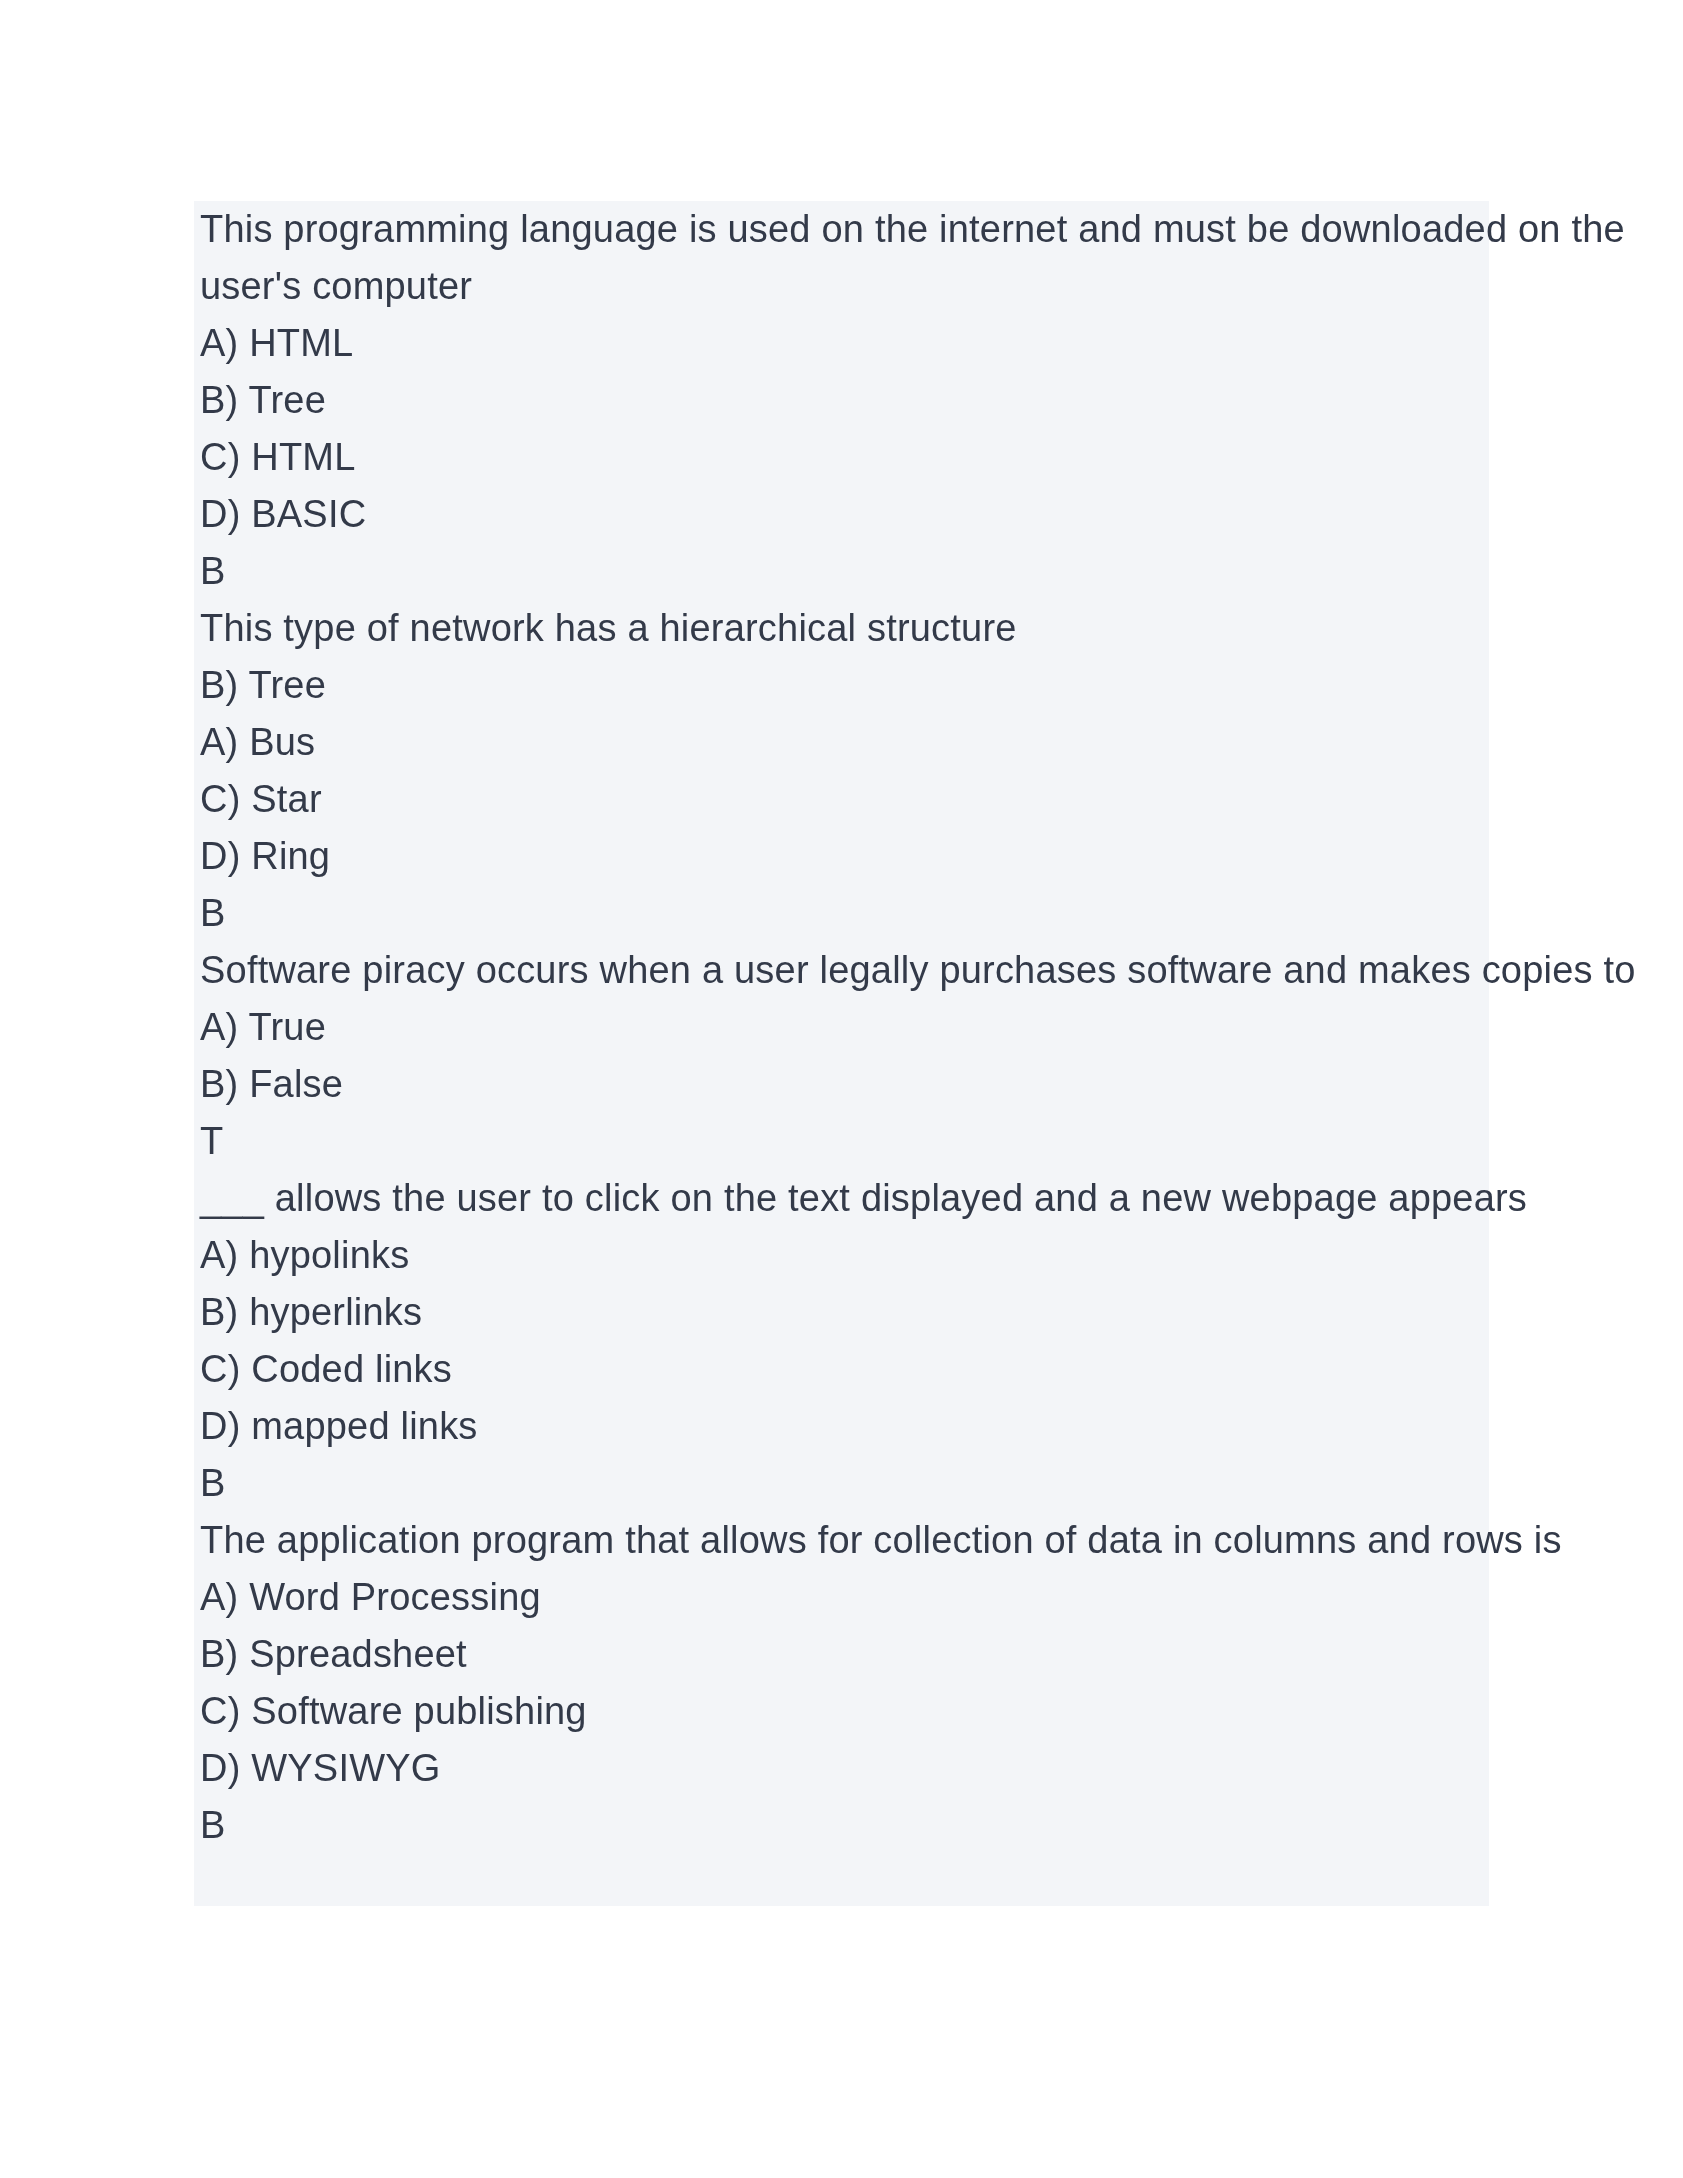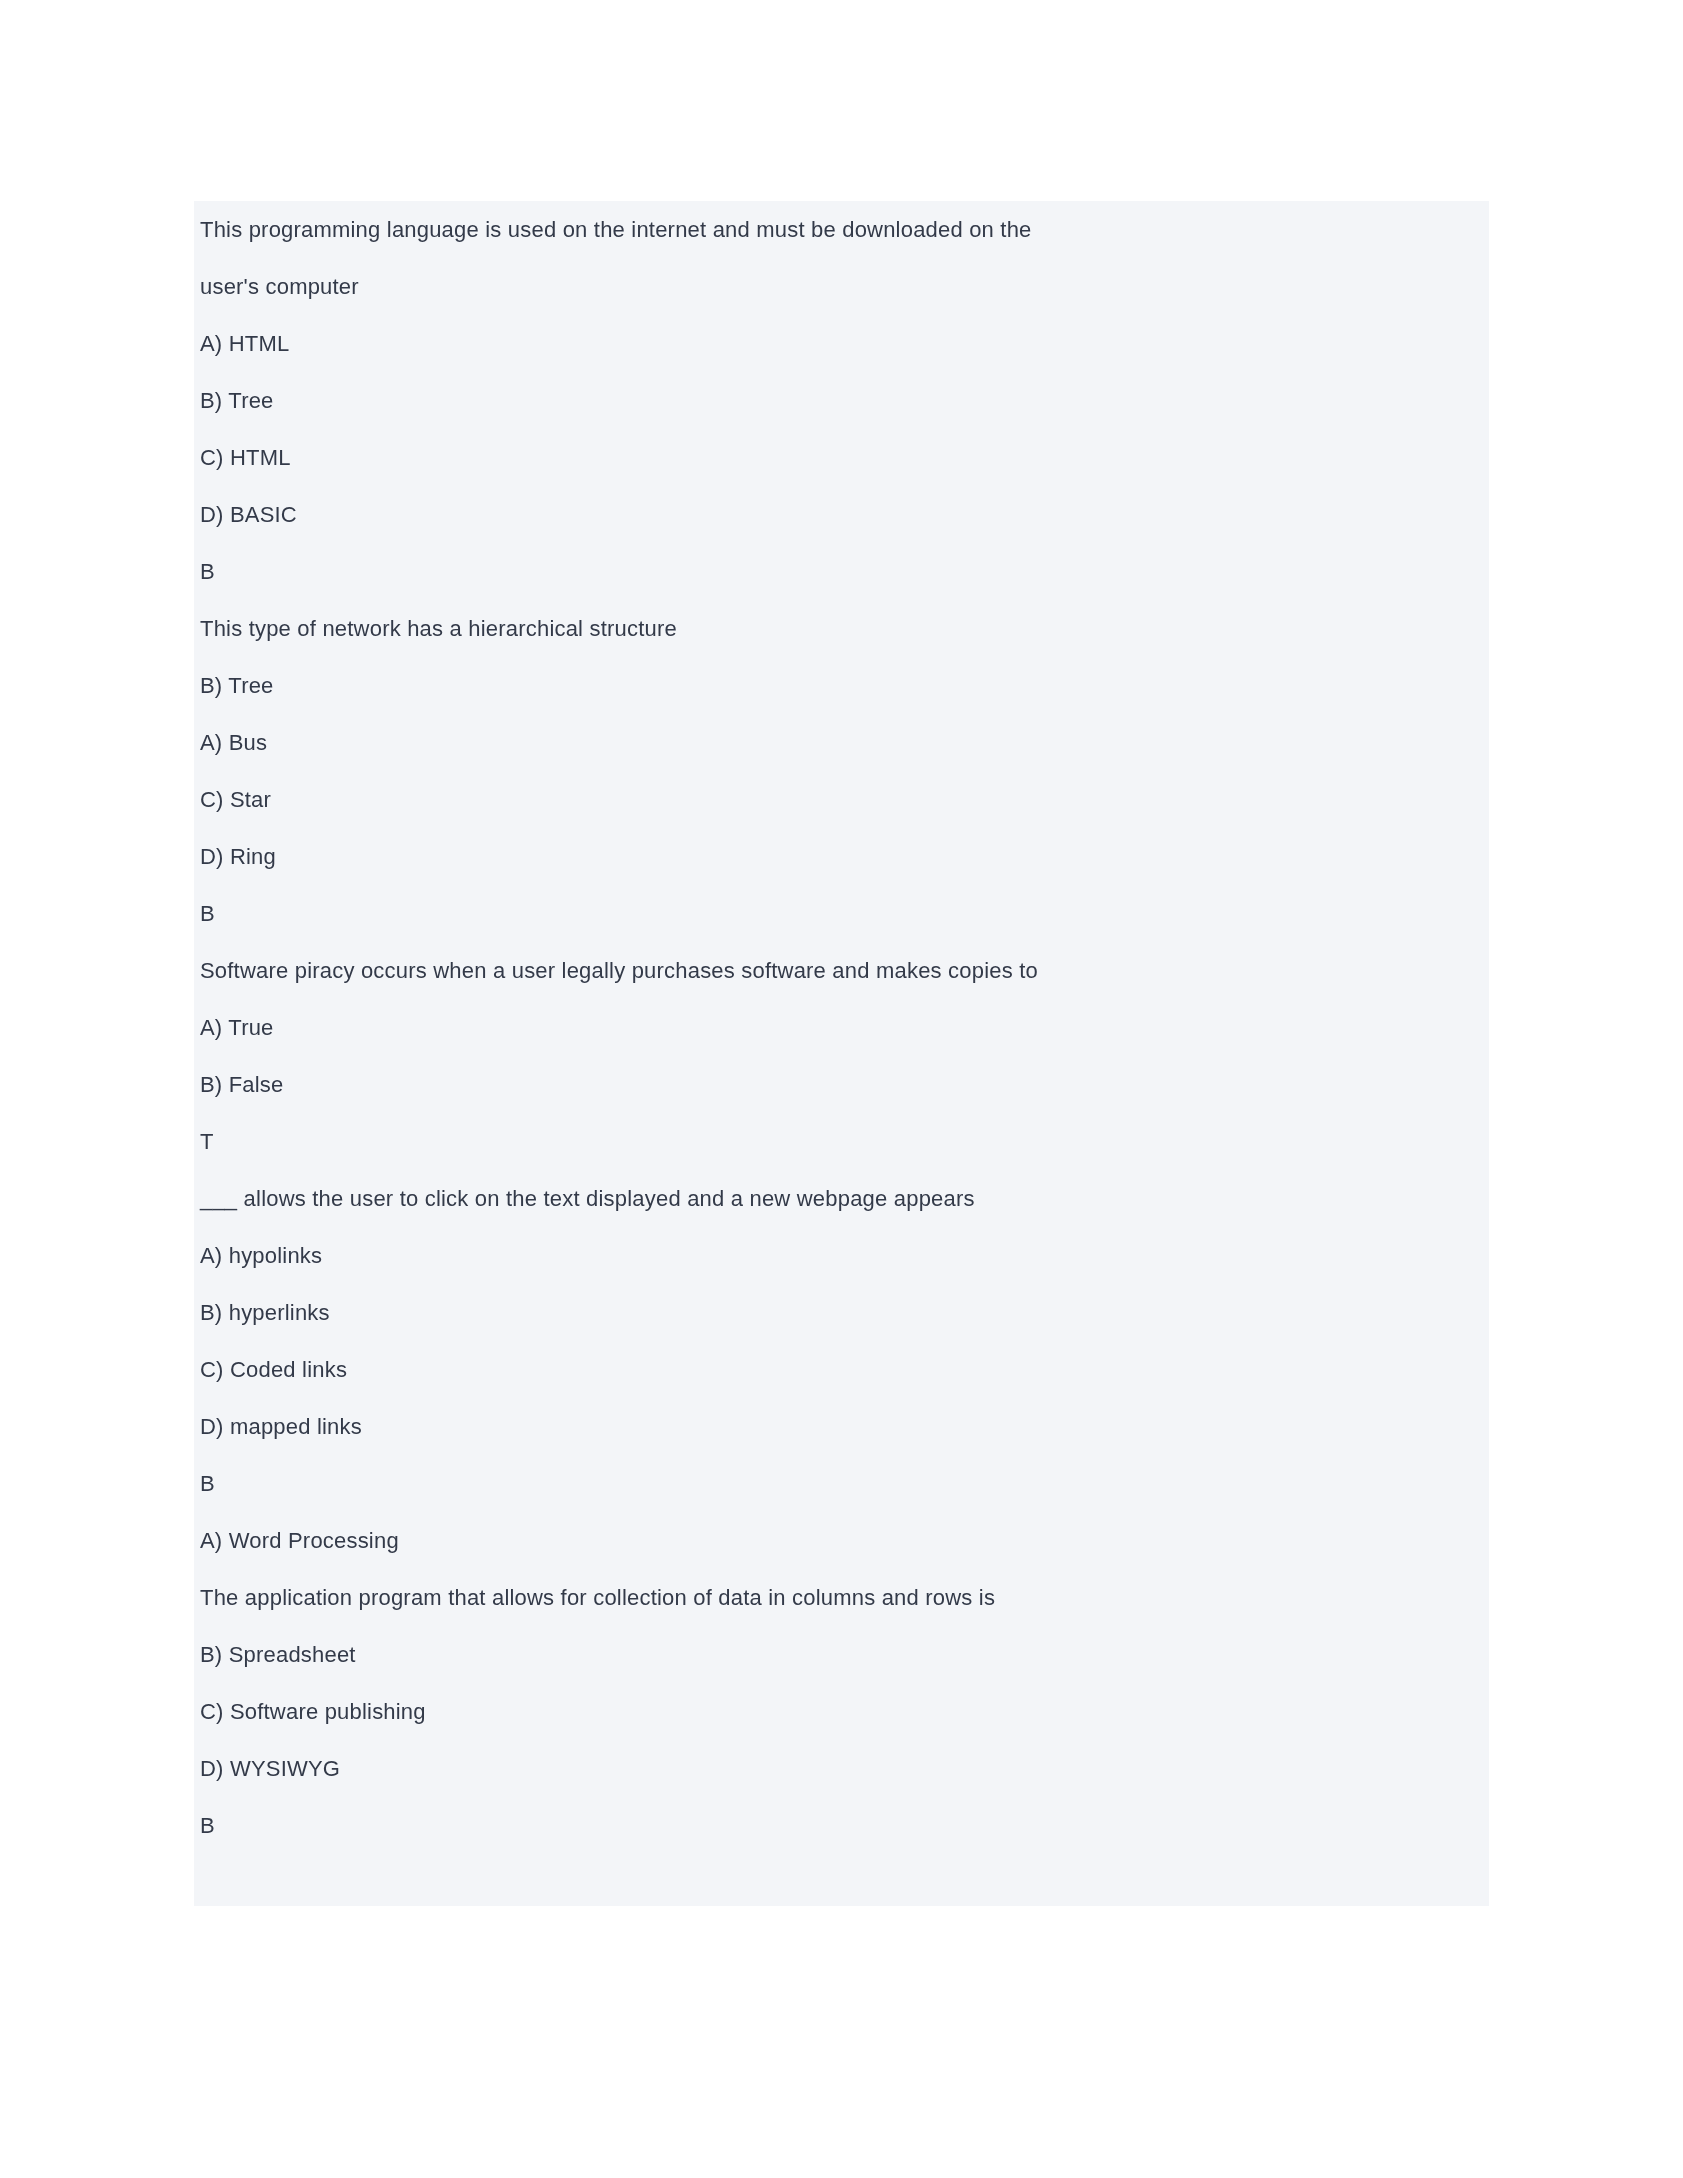--- a/index.html
+++ b/index.html
@@ -28,21 +28,21 @@
     height: 1705px;
     background: var(--panel-bg);
   }
   .question-block {
     margin: 0;
     padding: 0;
   }
   .line {
     margin: 0;
     padding: 0 0 0 6px;
-    font-size: 22px;
+    font-size: 38px;
     line-height: 57px;
     color: var(--text-color);
     white-space: nowrap;
     letter-spacing: 0.2px;
   }
 </style>
 </head>
 <body>
 
 <div class="quiz-panel">
@@ -76,22 +76,22 @@
   <section class="question-block">
     <p class="line">___ allows the user to click on the text displayed and a new webpage appears</p>
     <p class="line">A) hypolinks</p>
     <p class="line">B) hyperlinks</p>
     <p class="line">C) Coded links</p>
     <p class="line">D) mapped links</p>
     <p class="line">B</p>
   </section>
 
   <section class="question-block">
+    <p class="line">The application program that allows for collection of data in columns and rows is</p>
     <p class="line">A) Word Processing</p>
-    <p class="line">The application program that allows for collection of data in columns and rows is</p>
     <p class="line">B) Spreadsheet</p>
     <p class="line">C) Software publishing</p>
     <p class="line">D) WYSIWYG</p>
     <p class="line">B</p>
   </section>
 
 </div>
 
 
 </body></html>

